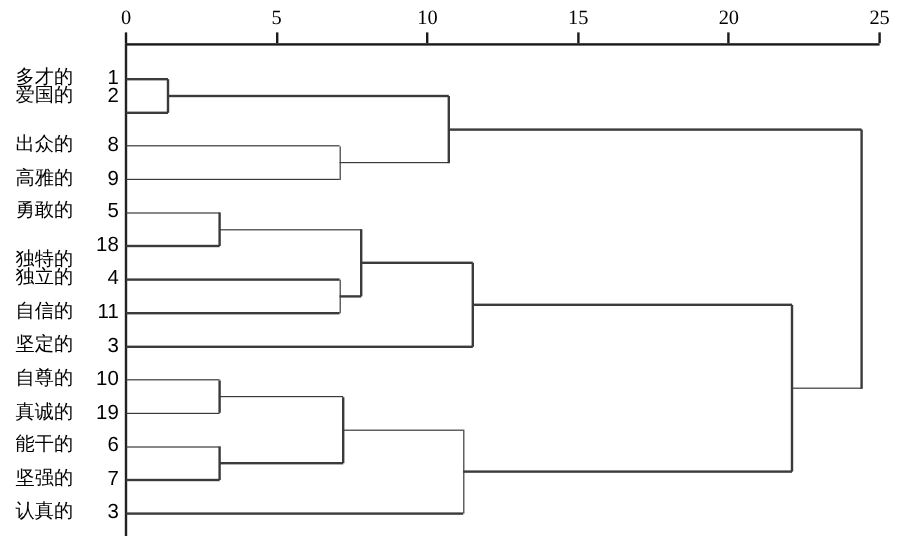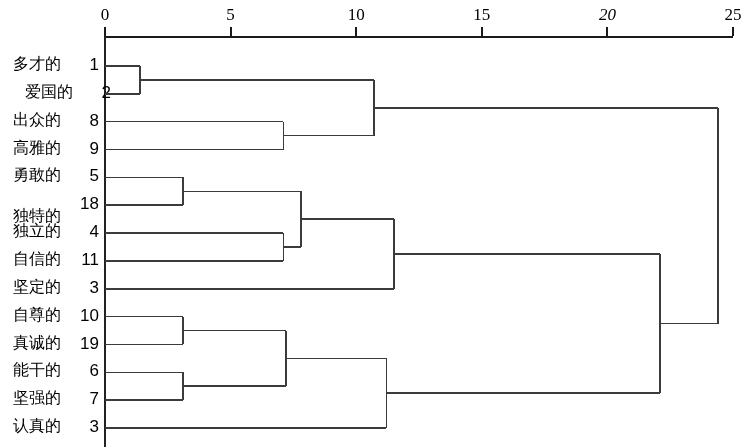--- a/index.html
+++ b/index.html
@@ -10,21 +10,21 @@
   
   .axis-line{position:absolute;background:#1a1a1a;}
   .axis-h{height:2px;}
   .axis-tick{position:absolute;width:2px;height:9px;background:#1a1a1a;}
   .axis-label{position:absolute;font-size:17px;line-height:17px;
               text-align:center;color:#000;white-space:nowrap;}
 
   
   .leaf{position:absolute;height:20px;line-height:20px;white-space:nowrap;}
   .leaf-name{position:absolute;right:38px;font-size:16px;
-             font-family:Liberation Mono, monospace;
+             font-family:Liberation Sans, sans-serif;
              letter-spacing:0px;text-align:right;top:0;}
   .leaf-num{position:absolute;right:0;width:30px;text-align:right;
             font-size:17px;font-family:"Liberation Sans","DejaVu Sans",sans-serif;
             top:0;}
 
   
   .seg{position:absolute;background:#3b3b3b;}
   .seg-h{height:1.6px;}
   .seg-v{width:1.6px;}
   .spine{position:absolute;width:2px;background:#222;}
@@ -38,32 +38,32 @@
       <div class="axis-line axis-h" style="left: 105px; top: 36px; width: 628px;"></div>
       <div class="axis-tick" style="left: 104px; top: 27px;"></div>
       <div class="axis-label" style="left: 75px; top: 6px; width: 60px;">0</div>
       <div class="axis-tick" style="left: 229.6px; top: 27px;"></div>
       <div class="axis-label" style="left: 200.6px; top: 6px; width: 60px;">5</div>
       <div class="axis-tick" style="left: 355.2px; top: 27px;"></div>
       <div class="axis-label" style="left: 326.2px; top: 6px; width: 60px;">10</div>
       <div class="axis-tick" style="left: 480.8px; top: 27px;"></div>
       <div class="axis-label" style="left: 451.8px; top: 6px; width: 60px;">15</div>
       <div class="axis-tick" style="left: 606.4px; top: 27px;"></div>
-      <div class="axis-label" style="left: 577.4px; top: 6px; width: 60px; font-style: italic;">20</div>
+      <div class="axis-label" style="left: 577.4px; top: 6px; width: 60px;">20</div>
       <div class="axis-tick" style="left: 732px; top: 27px;"></div>
       <div class="axis-label" style="left: 703px; top: 6px; width: 60px;">25</div>
       <div class="spine" style="left: 104px; top: 36px; height: 411px;"></div>
     </div>
 
   <div id="leaf-layer">
       <div class="leaf" style="left: 0px; width: 99px; top: 55px;">
         <span class="leaf-name" style="right: 38px;">多才的</span>
         <span class="leaf-num">1</span>
       </div>
-      <div class="leaf" style="left: 0px; width: 99px; top: 83px; padding-left: 12px;">
+      <div class="leaf" style="left: 0px; width: 99px; top: 70px;">
         <span class="leaf-name" style="right: 38px;">爱国的</span>
         <span class="leaf-num">2</span>
       </div>
       <div class="leaf" style="left: 0px; width: 99px; top: 110.7px;">
         <span class="leaf-name" style="right: 38px;">出众的</span>
         <span class="leaf-num">8</span>
       </div>
       <div class="leaf" style="left: 0px; width: 99px; top: 138.55px;">
         <span class="leaf-name" style="right: 38px;">高雅的</span>
         <span class="leaf-num">9</span>

